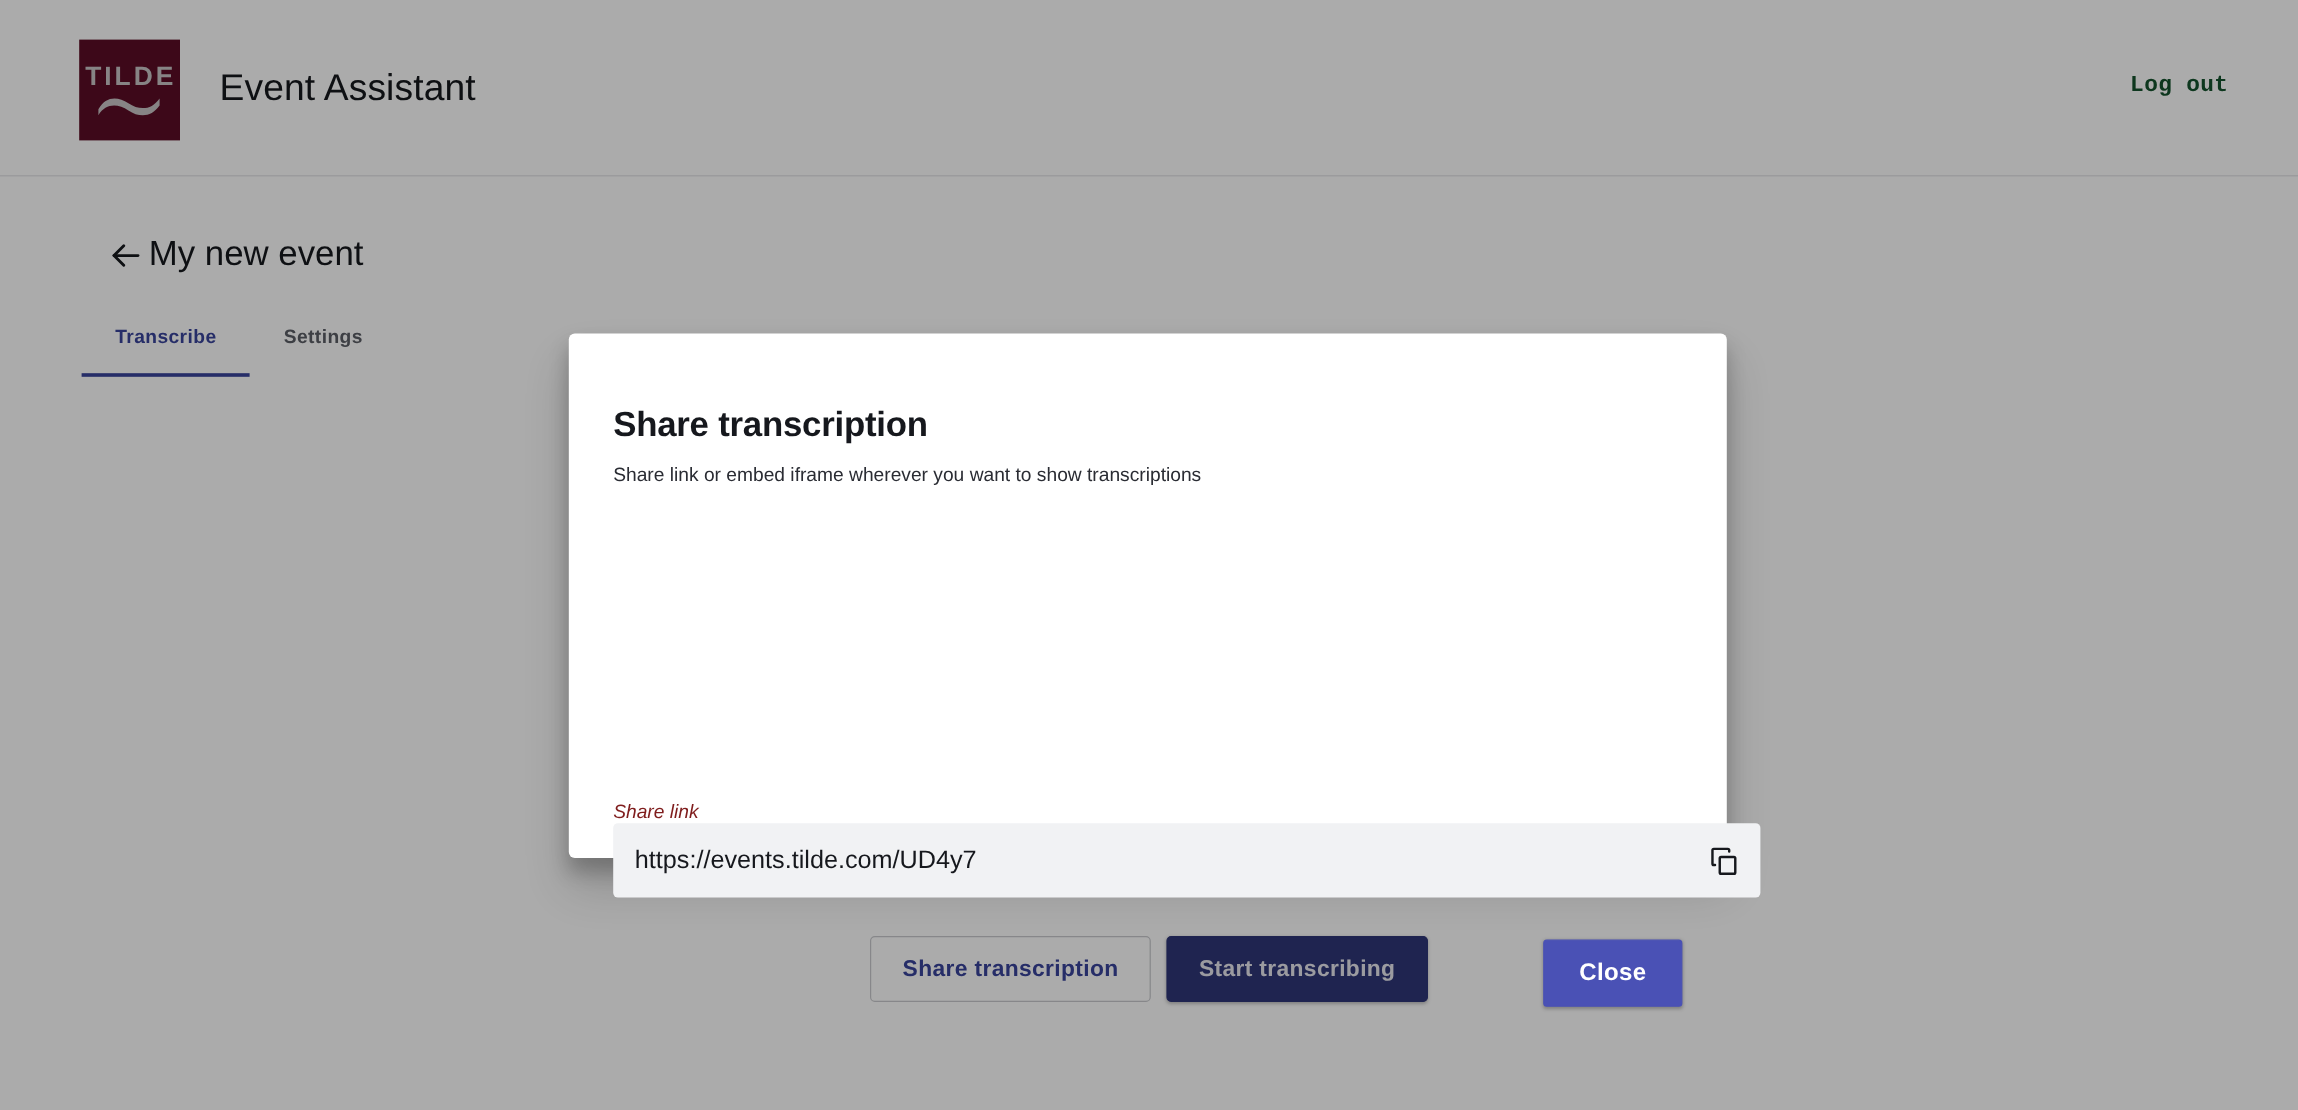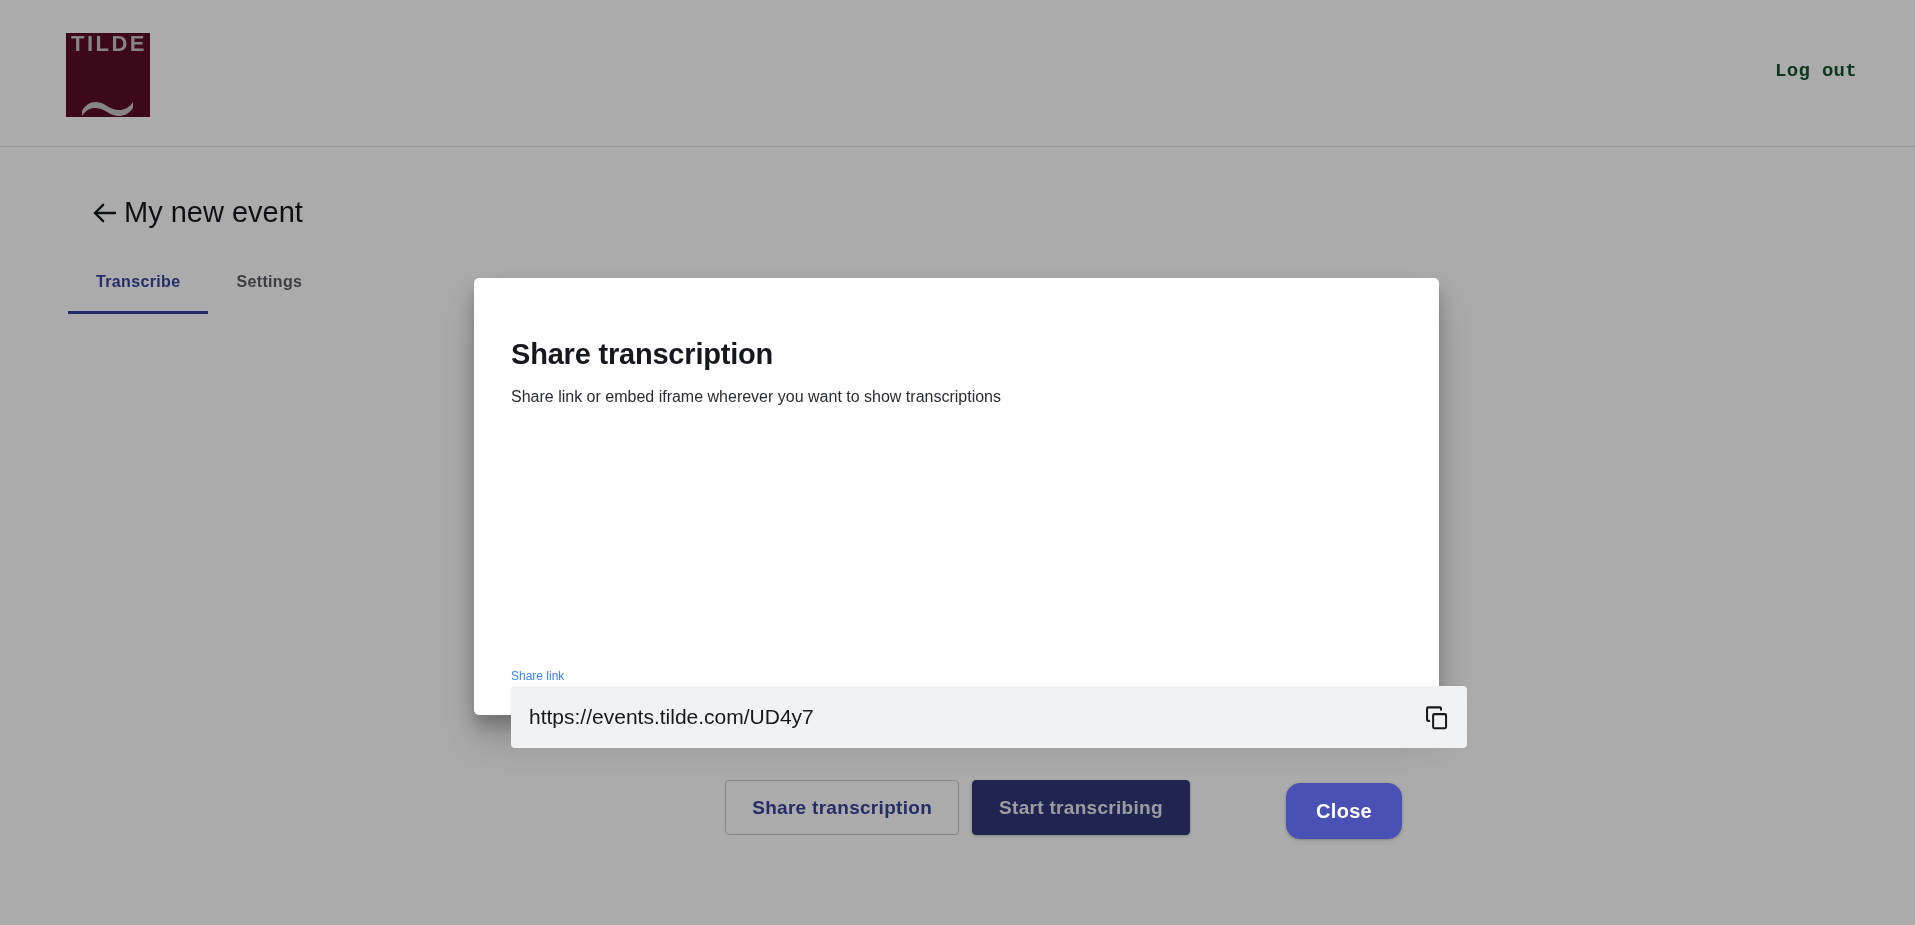--- a/index.html
+++ b/index.html
@@ -28,21 +28,21 @@
     border-bottom: 1px solid #e3e3e5;
   }
   .logo-mark {
     position: absolute;
     left: 66px; top: 33px;
     width: 84px; height: 84px;
     background: #5c0d26;
     display: flex;
     flex-direction: column;
     align-items: center;
-    justify-content: space-between;
+    justify-content: center;
   }
   .logo-word {
     font-family: "Liberation Sans", sans-serif;
     font-weight: 700;
     font-size: 22px;
     letter-spacing: 2.5px;
     color: #c9c5c6;
     line-height: 1;
     margin-bottom: 2px;
     padding-left: 2px;
@@ -170,22 +170,23 @@
   }
   .modal-subtitle {
     position: absolute;
     left: 37px; top: 110px;
     font-size: 16px;
     color: #2a2c33;
   }
   .field-label {
     position: absolute;
     left: 37px; top: 391px;
-    font-size: 12px;
-    color: #3b82f6;
+    font-size: 16px;
+    color: #7f1d1d;
+    font-style: italic;
   }
   .share-field {
     position: absolute;
     left: 37px; top: 408px;
     width: 956px;
     height: 62px;
     background: #f1f2f4;
     border-radius: 4px;
     display: flex;
     align-items: center;
@@ -216,39 +217,40 @@
     justify-content: flex-end;
   }
   .btn-close {
     background: #4a51b5;
     border: 1px solid #4a51b5;
     color: #ffffff;
     font-family: "Liberation Sans", sans-serif;
     font-size: 20px;
     font-weight: 700;
     letter-spacing: 0.3px;
-    border-radius: 14px;
+    border-radius: 3px;
     padding: 17px 29px;
     line-height: 1;
     cursor: pointer;
     box-shadow: 0 1px 3px rgba(0,0,0,0.25);
   }
 </style>
 </head>
 <body>
 
 <div id="page-root">
 
   <div class="app-header">
     <div class="logo-mark">
       <span class="logo-word">TILDE</span>
       <svg class="logo-wave" width="56" height="20" viewBox="0 0 56 20">
         <path d="M2 14 C 8 3, 18 3, 27 9 C 36 15, 46 15, 53 5 L 53 11 C 46 21, 36 21, 27 15 C 18 9, 8 9, 2 19 Z" fill="#c9c5c6"></path>
       </svg>
     </div>
+    <div class="app-title">Event Assistant</div>
     <div class="logout-link">Log out</div>
   </div>
 
   <div class="event-head">
     <svg class="back-arrow" viewBox="0 0 24 24" fill="none" stroke="#16181d" stroke-width="1.9" stroke-linecap="round" stroke-linejoin="round">
       <line x1="20" y1="12" x2="4" y2="12"></line>
       <polyline points="10.5,5.5 4,12 10.5,18.5"></polyline>
     </svg>
     <span class="event-title">My new event</span>
   </div>

